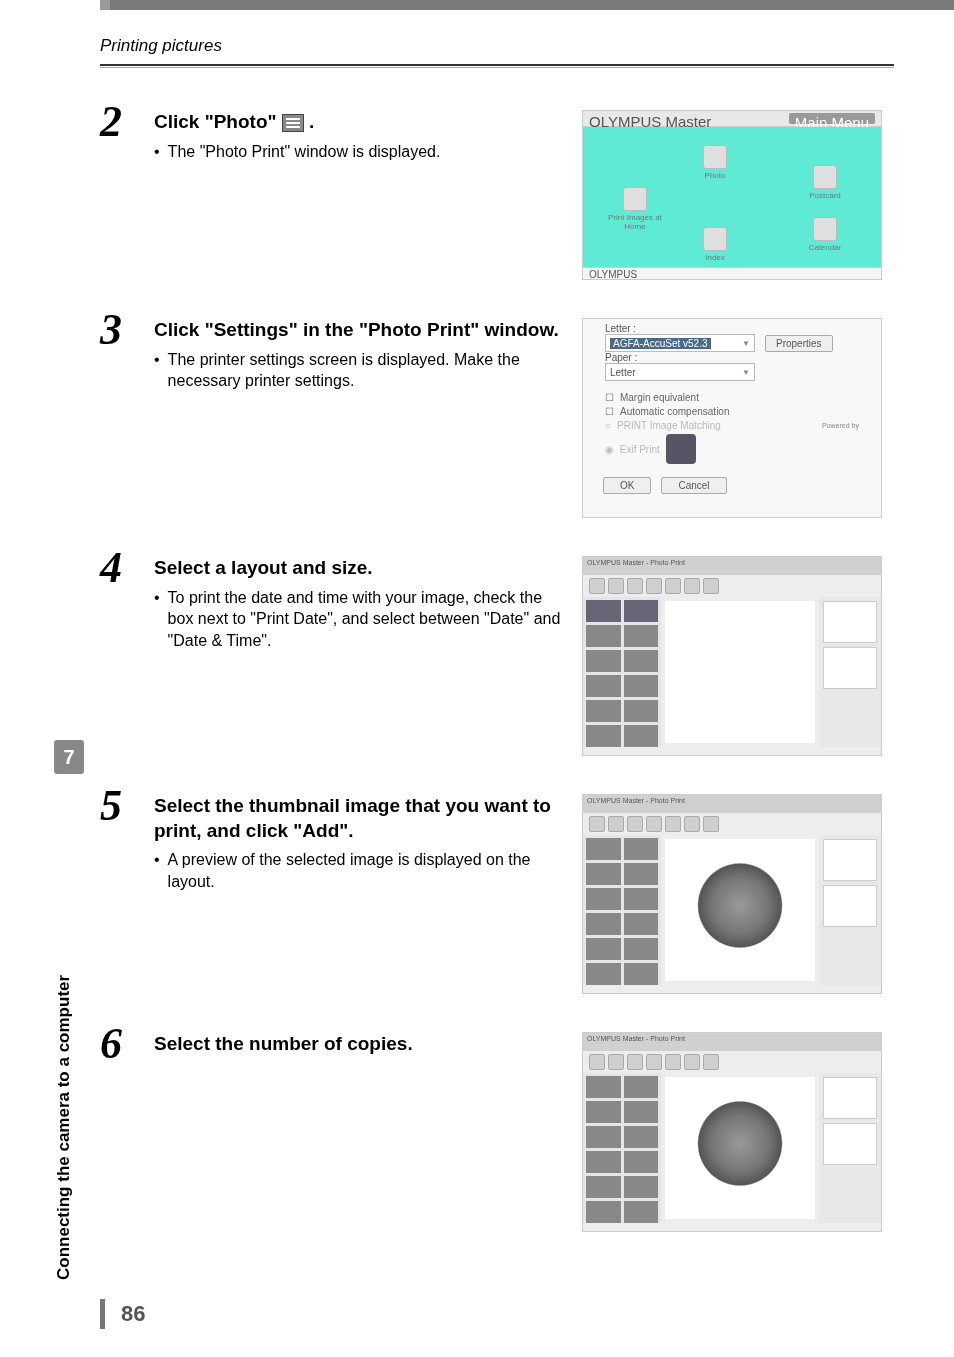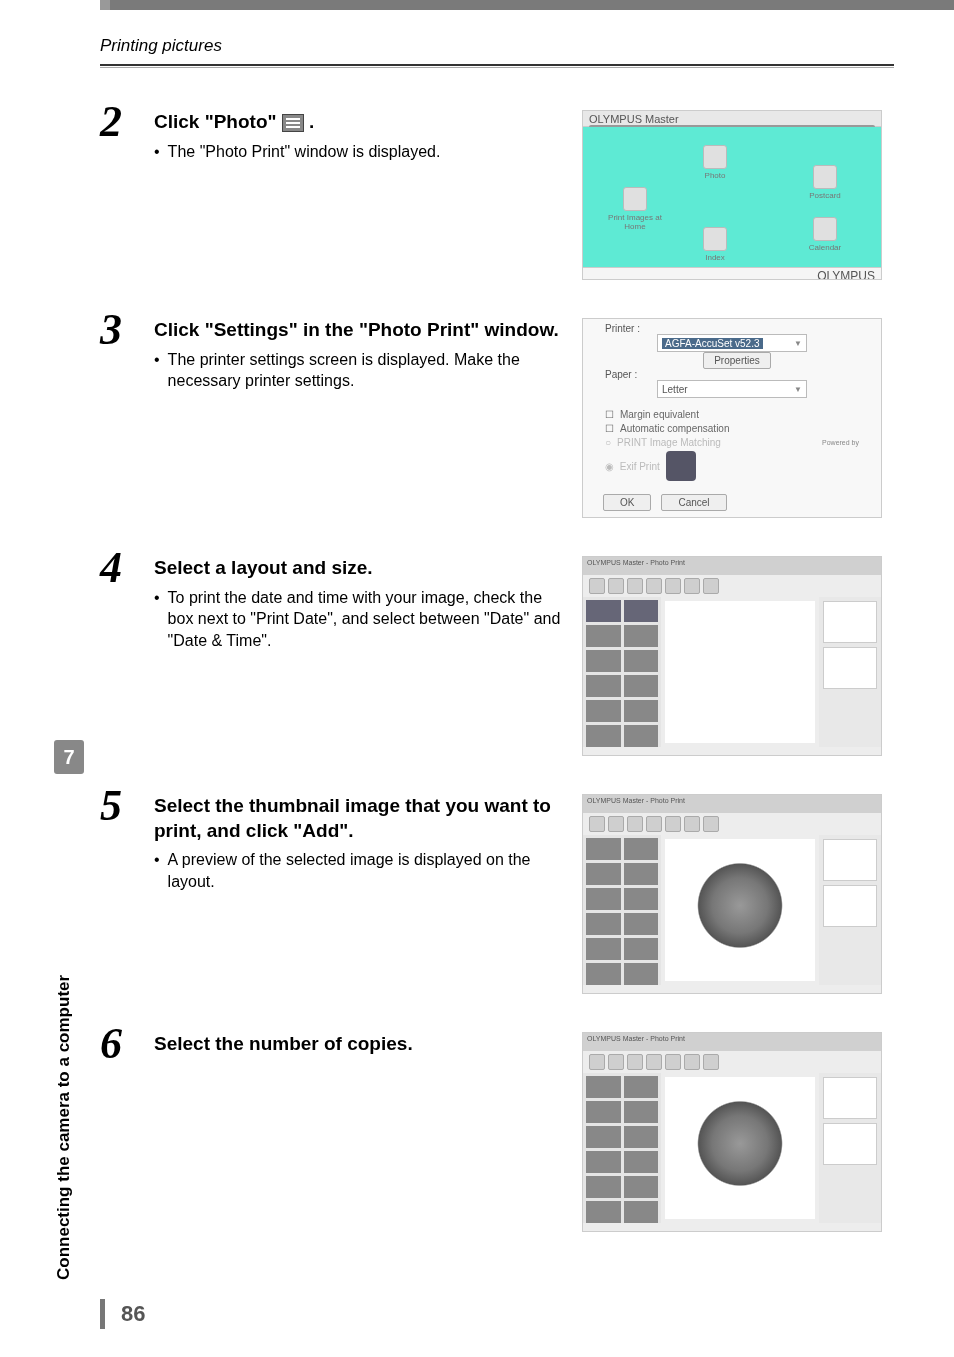--- a/index.html
+++ b/index.html
@@ -160,36 +160,36 @@
     background: #777;
   }
   .page-number-block .num {
     font-weight: bold;
     font-size: 22px;
     color: #555;
   }
 
   
   .img2 { width: 300px; height: 170px; }
-  .img2 .titlebar { height:16px; background:#e8e8e8; border-bottom:1px solid #ccc; font-size:11px; padding:2px 6px; display:flex; justify-content:space-between; color:#555;flex-direction:column;}
+  .img2 .titlebar { height:16px; background:#e8e8e8; border-bottom:1px solid #ccc; font-size:15px; padding:2px 6px; display:flex; justify-content:space-between; color:#555;}
   .img2 .titlebar .r { background:#999; color:#fff; padding:1px 6px; border-radius:2px; }
   .img2 .panel { position:relative; height:140px; background:#5eead4; }
   .img2 .panel .m-icon { position:absolute; width:24px; height:24px; background:#e0e0e0; border:1px solid #bbb; border-radius:3px; }
   .img2 .panel .m-label { position:absolute; font-size:8px; color:#777; text-align:center; width:60px; }
 
   
   .img3 { width: 300px; height: 200px; background:#f8f8f8; }
   .img3 .dlg-title { font-size:12px; padding:6px 10px; color:#333; display:flex; justify-content:space-between; align-items:center;}
   .img3 .dlg-body { padding: 4px 22px; font-size:10px; color:#555; }
   .img3 .field { background:#fff; border:1px solid #bbb; height:18px; display:flex; align-items:center; justify-content:space-between; padding:0 4px; margin:2px 0 8px; font-size:10px;}
   .img3 .row { display:flex; align-items:center; gap:6px; margin:3px 0; font-size:10px; color:#666;}
   .img3 .btns { display:flex; gap:10px; padding:6px 20px; }
   .img3 .btn { border:1px solid #aaa; background:#efefef; font-size:10px; padding:2px 16px; border-radius:2px; color:#555;}
   .img3 .prop-btn { border:1px solid #aaa; background:#efefef; font-size:10px; padding:2px 10px; border-radius:2px; color:#555; margin-left:10px;}
-  .img3 .combo { display:flex; align-items:center;flex-direction:column; }
+  .img3 .combo { display:flex; align-items:flex-end; }
   .img3 .combo .field { width:150px; margin:0;}
   .img3 .caret { font-size:8px; color:#888; }
   .img3 .pim { float:right; width:30px; height:30px; background:#556; border-radius:4px; }
 
   
   .imgL { width: 300px; height: 200px; background:#ededed; position:relative; }
   .imgL .tb { height:18px; background:#d0d0d0; }
   .imgL .tool-row { height:22px; display:flex; align-items:center; gap:3px; padding:0 6px; }
   .imgL .tool-row .t { width:16px;height:16px;background:#cfcfcf;border:1px solid #aaa;border-radius:2px; }
   .imgL .main { display:flex; height:150px; }
@@ -249,40 +249,40 @@
 
               <div class="m-icon" style="left:120px;top:100px;"></div>
               <div class="m-label" style="left:102px;top:126px;">Index</div>
 
               <div class="m-icon" style="left:230px;top:38px;"></div>
               <div class="m-label" style="left:212px;top:64px;">Postcard</div>
 
               <div class="m-icon" style="left:230px;top:90px;"></div>
               <div class="m-label" style="left:212px;top:116px;">Calendar</div>
             </div>
-            <div style="height:12px;border-top:1px solid #ccc;font-size:12px;text-align:right;padding:1px 6px;color:#555;">OLYMPUS</div>
+            <div style="height:12px;border-top:1px solid #ccc;font-size:10px;padding:1px 6px;color:#555;">OLYMPUS</div>
           </div>
         </div>
       </div>
     </div>
 
     <div class="step" style="margin-top:12px;">
       <div class="step-num">3</div>
       <div class="step-body">
         <div class="step-text">
           <div class="step-heading">Click "Settings" in the "Photo Print" window.</div>
           <div class="step-bullet">
             <span class="dot">•</span>
             <span>The printer settings screen is displayed. Make the necessary printer settings.</span>
           </div>
         </div>
         <div class="step-image">
           <div class="img-placeholder img3">
             <div class="dlg-body">
-              <div>Printer :</div>
+              <div>Letter :</div>
               <div class="combo">
                 <div class="field">
                   <span style="background:#4a6a8a;color:#fff;padding:0 3px;">AGFA-AccuSet v52.3</span>
                   <span class="caret">▼</span>
                 </div>
                 <span class="prop-btn">Properties</span>
               </div>
               <div>Paper :</div>
               <div class="combo">
                 <div class="field">

